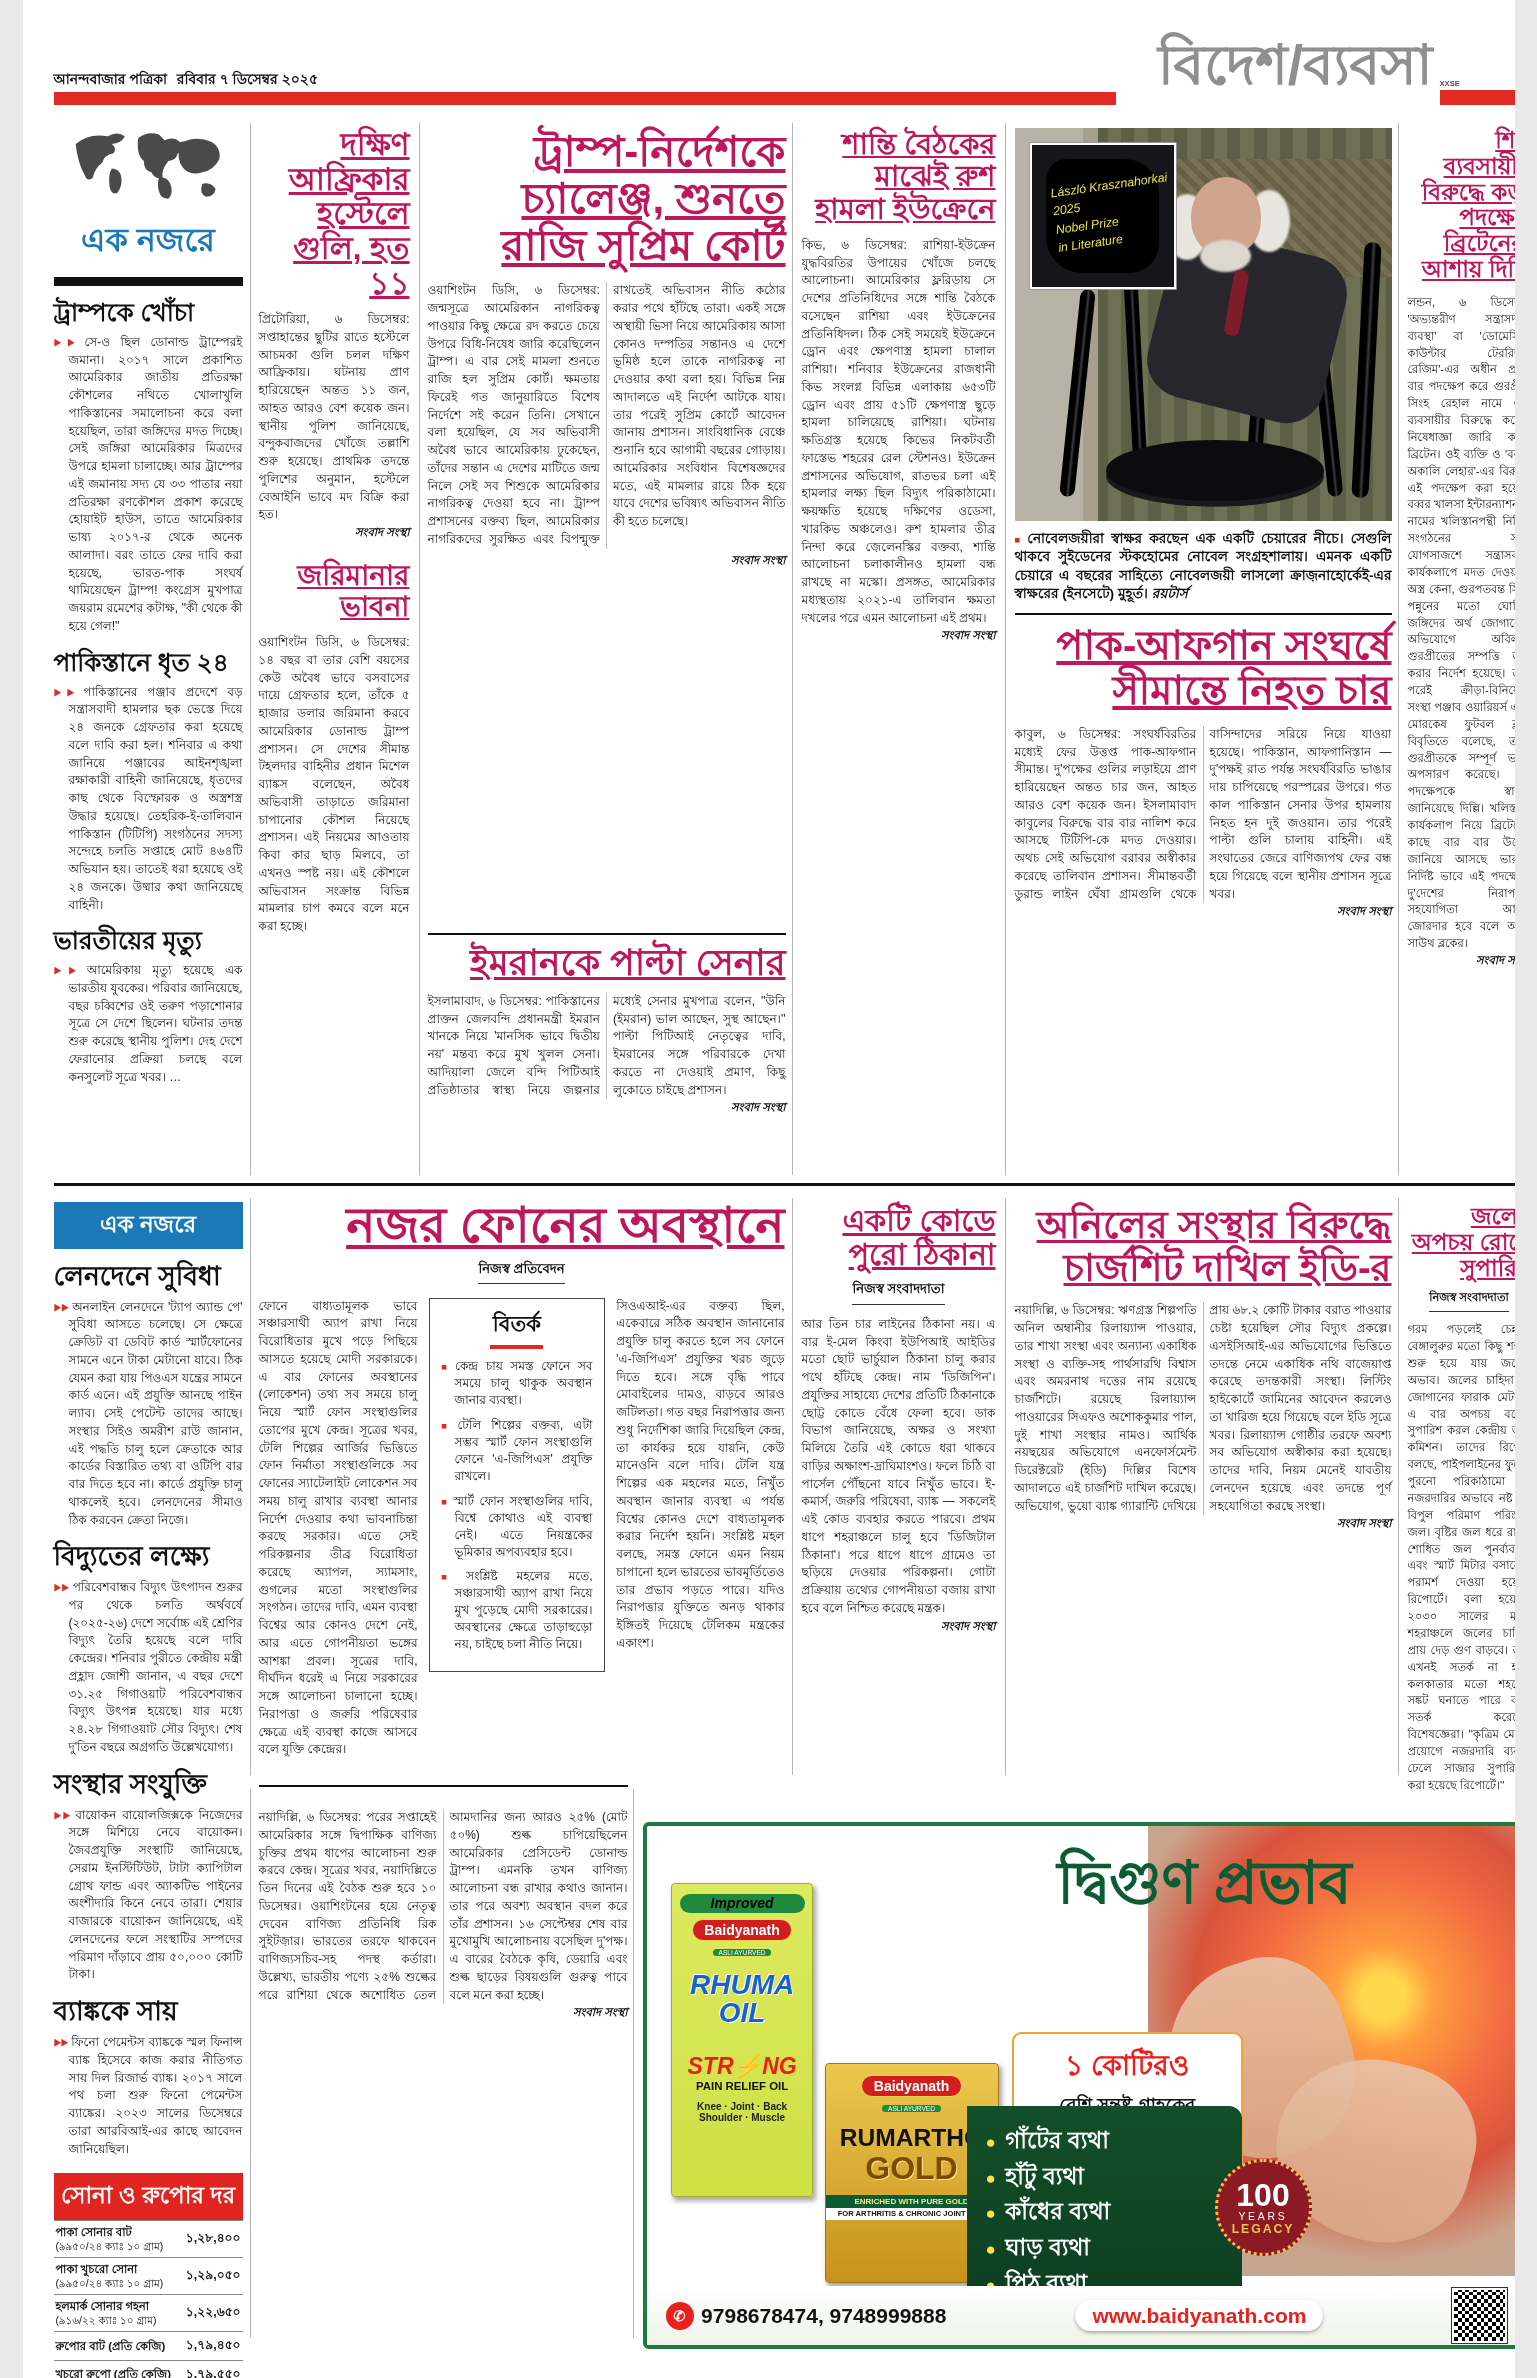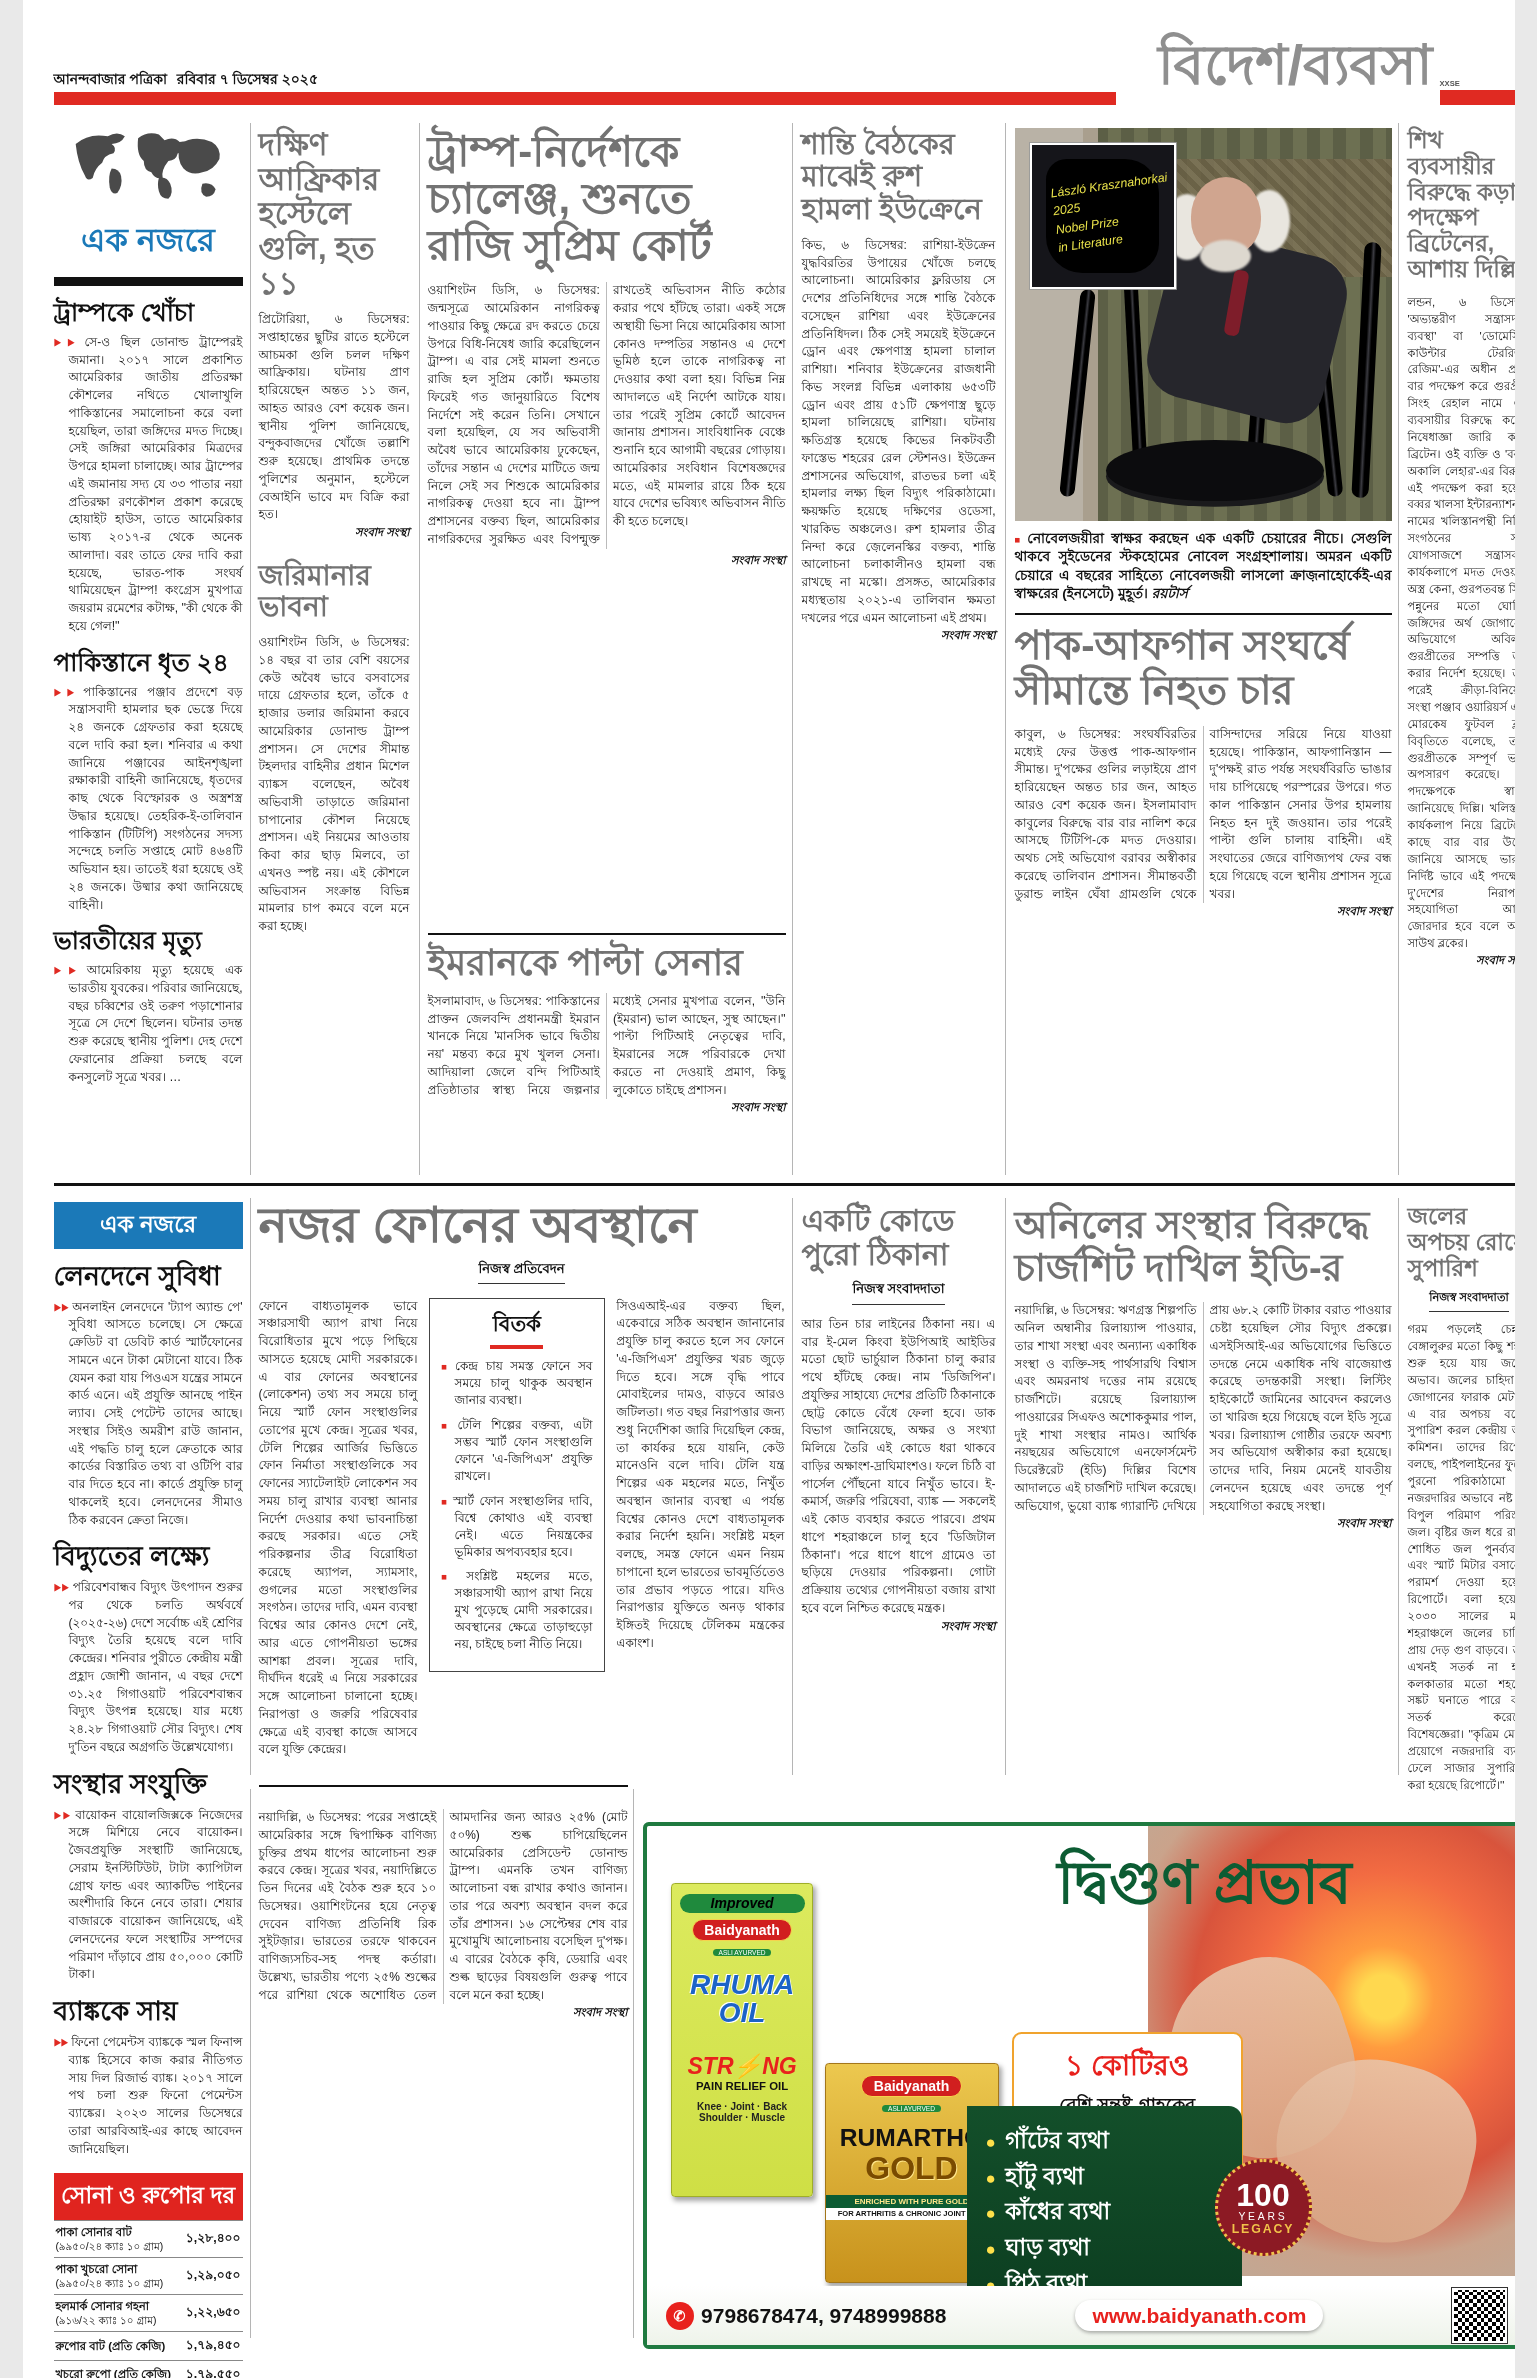--- a/index.html
+++ b/index.html
@@ -1,21 +1,21 @@
 <!DOCTYPE html>
 <html lang="bn" style="font-size:15px"><head>
 <meta charset="utf-8">
 <style>
   html,body{margin:0;padding:0;background:#e9e9e9;}
   .page{position:relative;width:1492px;height:2378px;background:#ffffff;margin:0 auto;
         font-family:"Liberation Sans",sans-serif;color:#111;overflow:hidden;}
   .abs{position:absolute;}
   .body-txt{font-size:12px;line-height:1.48;text-align:justify;color:#151515;}
   .cols2{column-count:2;column-gap:13.2px;column-rule:0.9px solid #bbb;}
-  .headline{font-weight:800;color:#737373;text-align:left;line-height:1.12;}
+  .headline{font-weight:800;color:#be185d;text-align:right;line-height:1.12;text-decoration:underline;}
   .signoff{font-style:italic;font-weight:700;text-align:right;font-size:11.4px;}
   .byline{font-weight:700;font-size:13.2px;text-align:center;}
   .byline span{display:inline-block;border-bottom:1.9px solid #333;padding-bottom:2.8px;}
   .vsep{width:0.9px;background:#b5b5b5;}
   .hrule{background:#111;}
   .bullet-arrows{color:#e02a22;font-size:9.5px;letter-spacing:-1.9px;margin-right:3.8px;}
   .side-head{font-weight:800;font-size:24.6px;line-height:1.1;margin:13.2px 0 7.6px 0;}
   .side-item p{margin:0;padding-left:15px;text-indent:-15px;}
   .glance-blue{color:#1b79b8;font-weight:800;font-size:32px;text-align:center;}
   .blue-box{background:#1b79b8;color:#fff;font-weight:800;font-size:23px;text-align:center;padding:3.8px 0;}
@@ -196,21 +196,21 @@
       <div class="inset-seat"></div>
       <div class="script">
         <div>László Krasznahorkai</div>
         <div>2025</div>
         <div>Nobel Prize</div>
         <div>in Literature</div>
       </div>
     </div>
   </div>
   <div class="abs capt" style="left:992px;top:530px;width:377px;">
-    <span class="sq">■</span><span>নোবেলজয়ীরা স্বাক্ষর করছেন এক একটি চেয়ারের নীচে। সেগুলি থাকবে সুইডেনের স্টকহোমের নোবেল সংগ্রহশালায়। অমরন একটি চেয়ারে এ বছরের সাহিত্যে নোবেলজয়ী লাসলো ক্রাজ়নাহোর্কেই-এর স্বাক্ষরের (ইনসেটে) মুহূর্ত।</span>
+    <span class="sq">■</span><span>নোবেলজয়ীরা স্বাক্ষর করছেন এক একটি চেয়ারের নীচে। সেগুলি থাকবে সুইডেনের স্টকহোমের নোবেল সংগ্রহশালায়। এমনক একটি চেয়ারে এ বছরের সাহিত্যে নোবেলজয়ী লাসলো ক্রাজ়নাহোর্কেই-এর স্বাক্ষরের (ইনসেটে) মুহূর্ত।</span>
     <span style="font-style:italic;">রয়টার্স</span>
   </div>
 
   <div class="abs hrule" style="left:992px;top:613px;width:377px;height:1.9px;"></div>
   <div class="abs" style="left:992px;top:623px;width:377px;">
     <div class="headline" style="font-size:40px;">পাক-আফগান সংঘর্ষে সীমান্তে নিহত চার</div>
     <div class="body-txt cols2" style="margin-top:13.2px;">কাবুল, ৬ ডিসেম্বর: সংঘর্ষবিরতির মধ্যেই ফের উত্তপ্ত পাক-আফগান সীমান্ত। দু'পক্ষের গুলির লড়াইয়ে প্রাণ হারিয়েছেন অন্তত চার জন, আহত আরও বেশ কয়েক জন। ইসলামাবাদ কাবুলের বিরুদ্ধে বার বার নালিশ করে আসছে টিটিপি-কে মদত দেওয়ার। অথচ সেই অভিযোগ বরাবর অস্বীকার করেছে তালিবান প্রশাসন। সীমান্তবর্তী ডুরান্ড লাইন ঘেঁষা গ্রামগুলি থেকে বাসিন্দাদের সরিয়ে নিয়ে যাওয়া হয়েছে। পাকিস্তান, আফগানিস্তান — দু'পক্ষই রাত পর্যন্ত সংঘর্ষবিরতি ভাঙার দায় চাপিয়েছে পরস্পরের উপরে। গত কাল পাকিস্তান সেনার উপর হামলায় নিহত হন দুই জওয়ান। তার পরেই পাল্টা গুলি চালায় বাহিনী। এই সংঘাতের জেরে বাণিজ্যপথ ফের বন্ধ হয়ে গিয়েছে বলে স্থানীয় প্রশাসন সূত্রে খবর।</div>
     <div class="signoff">সংবাদ সংস্থা</div>
   </div>
 

